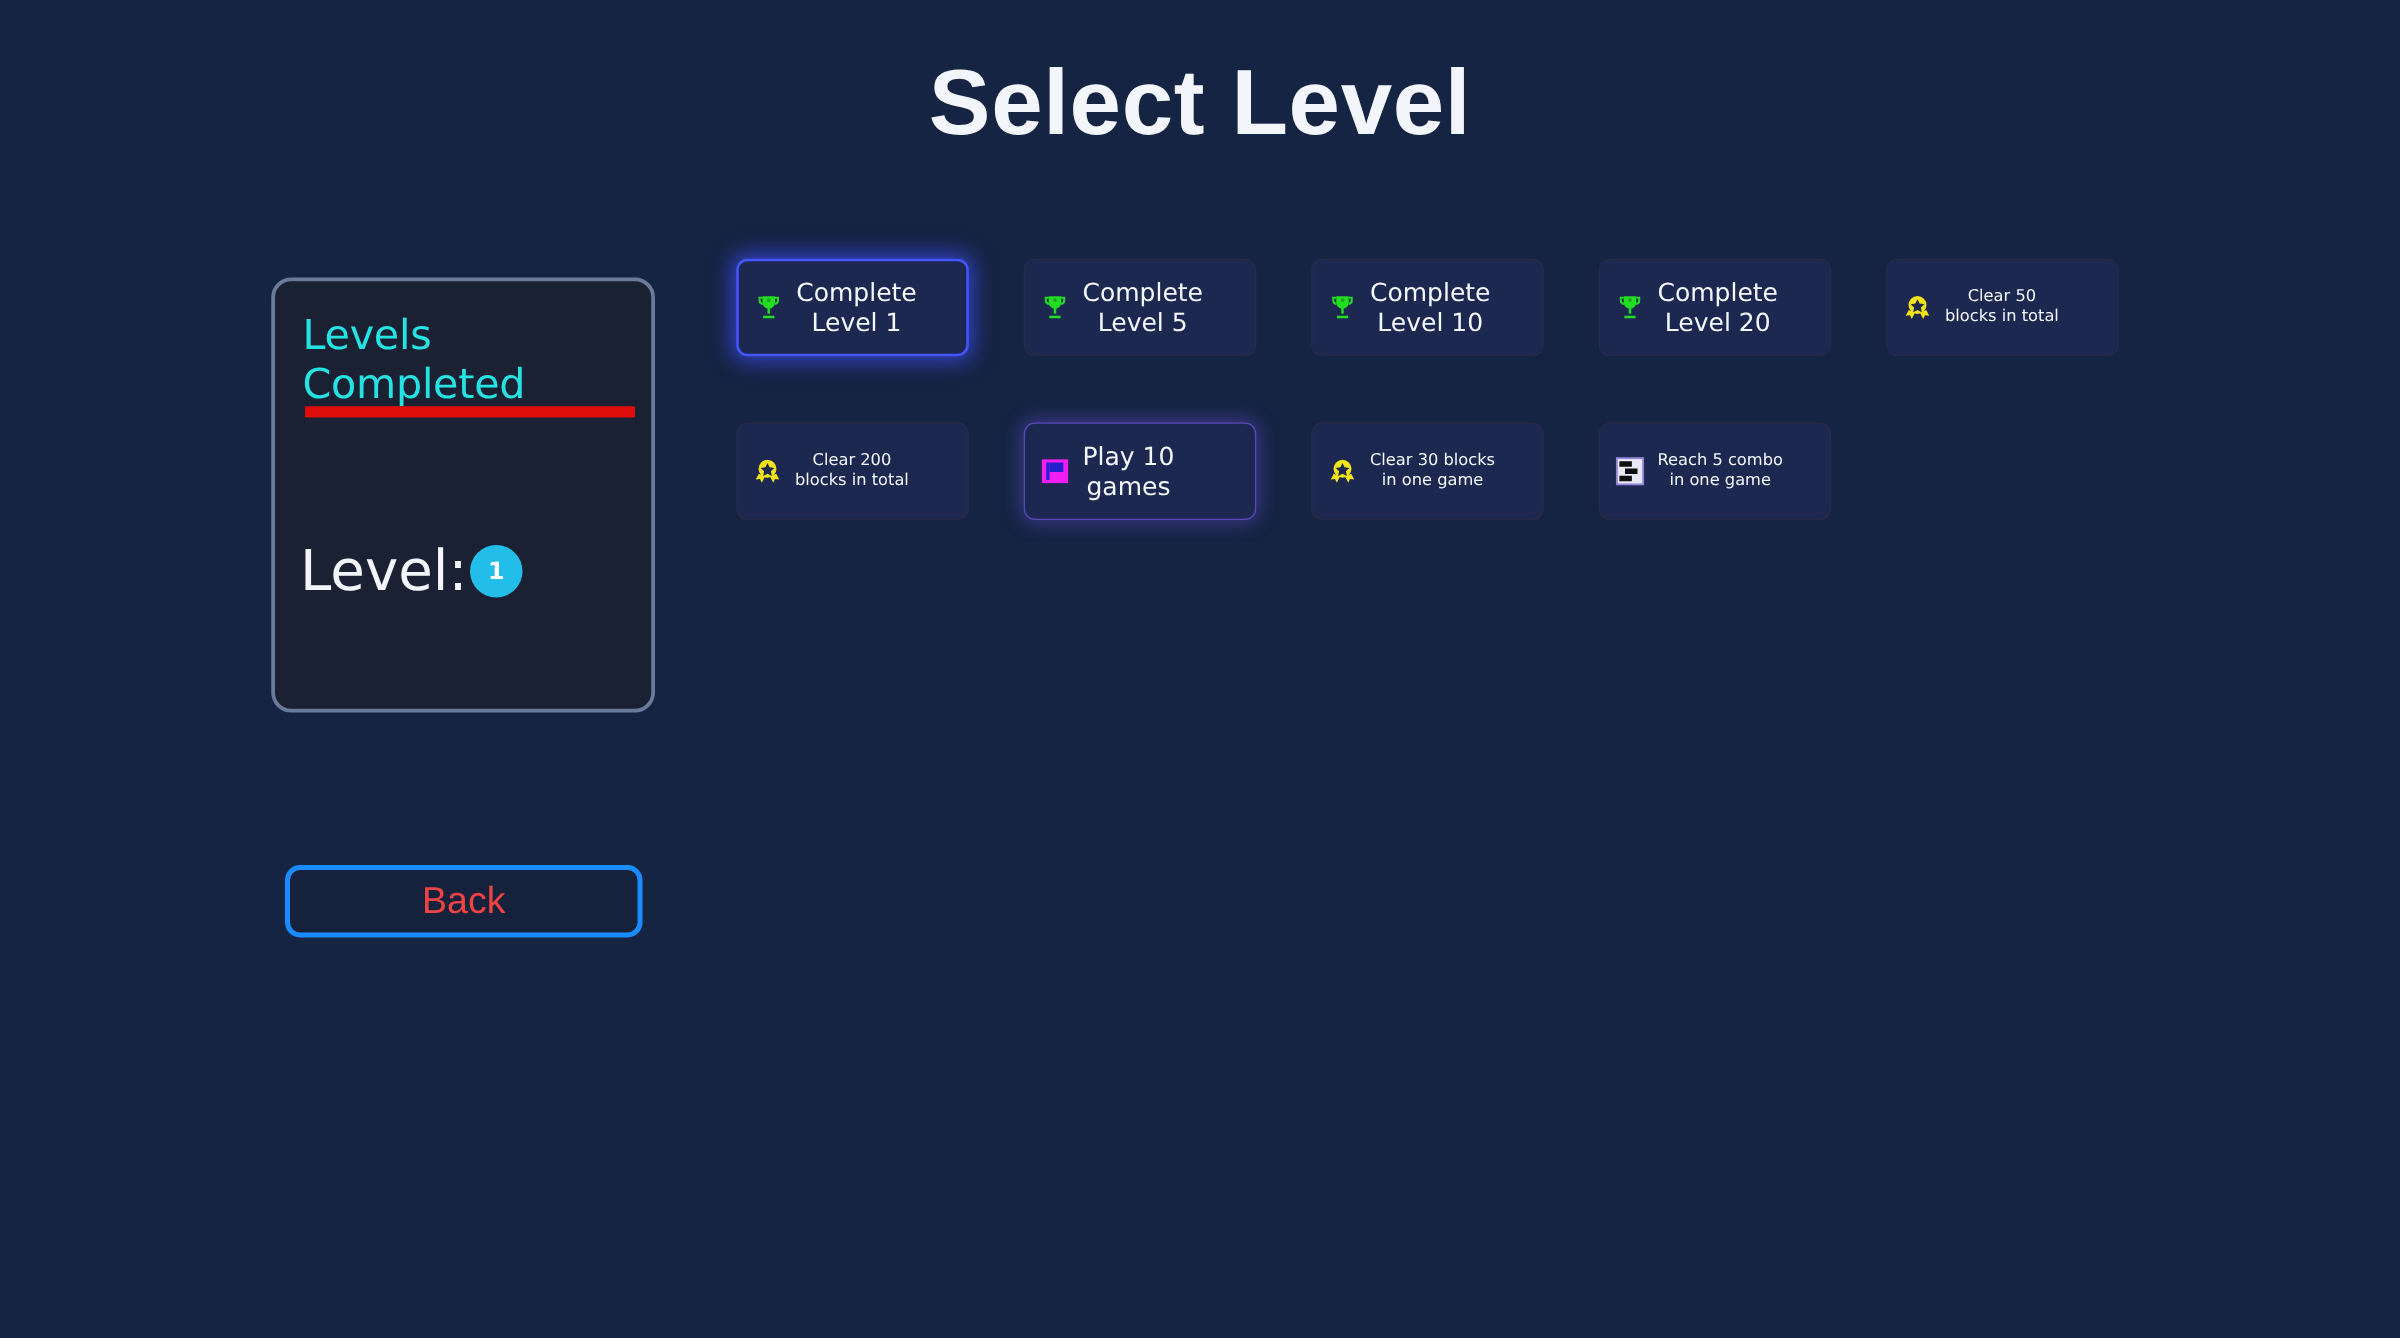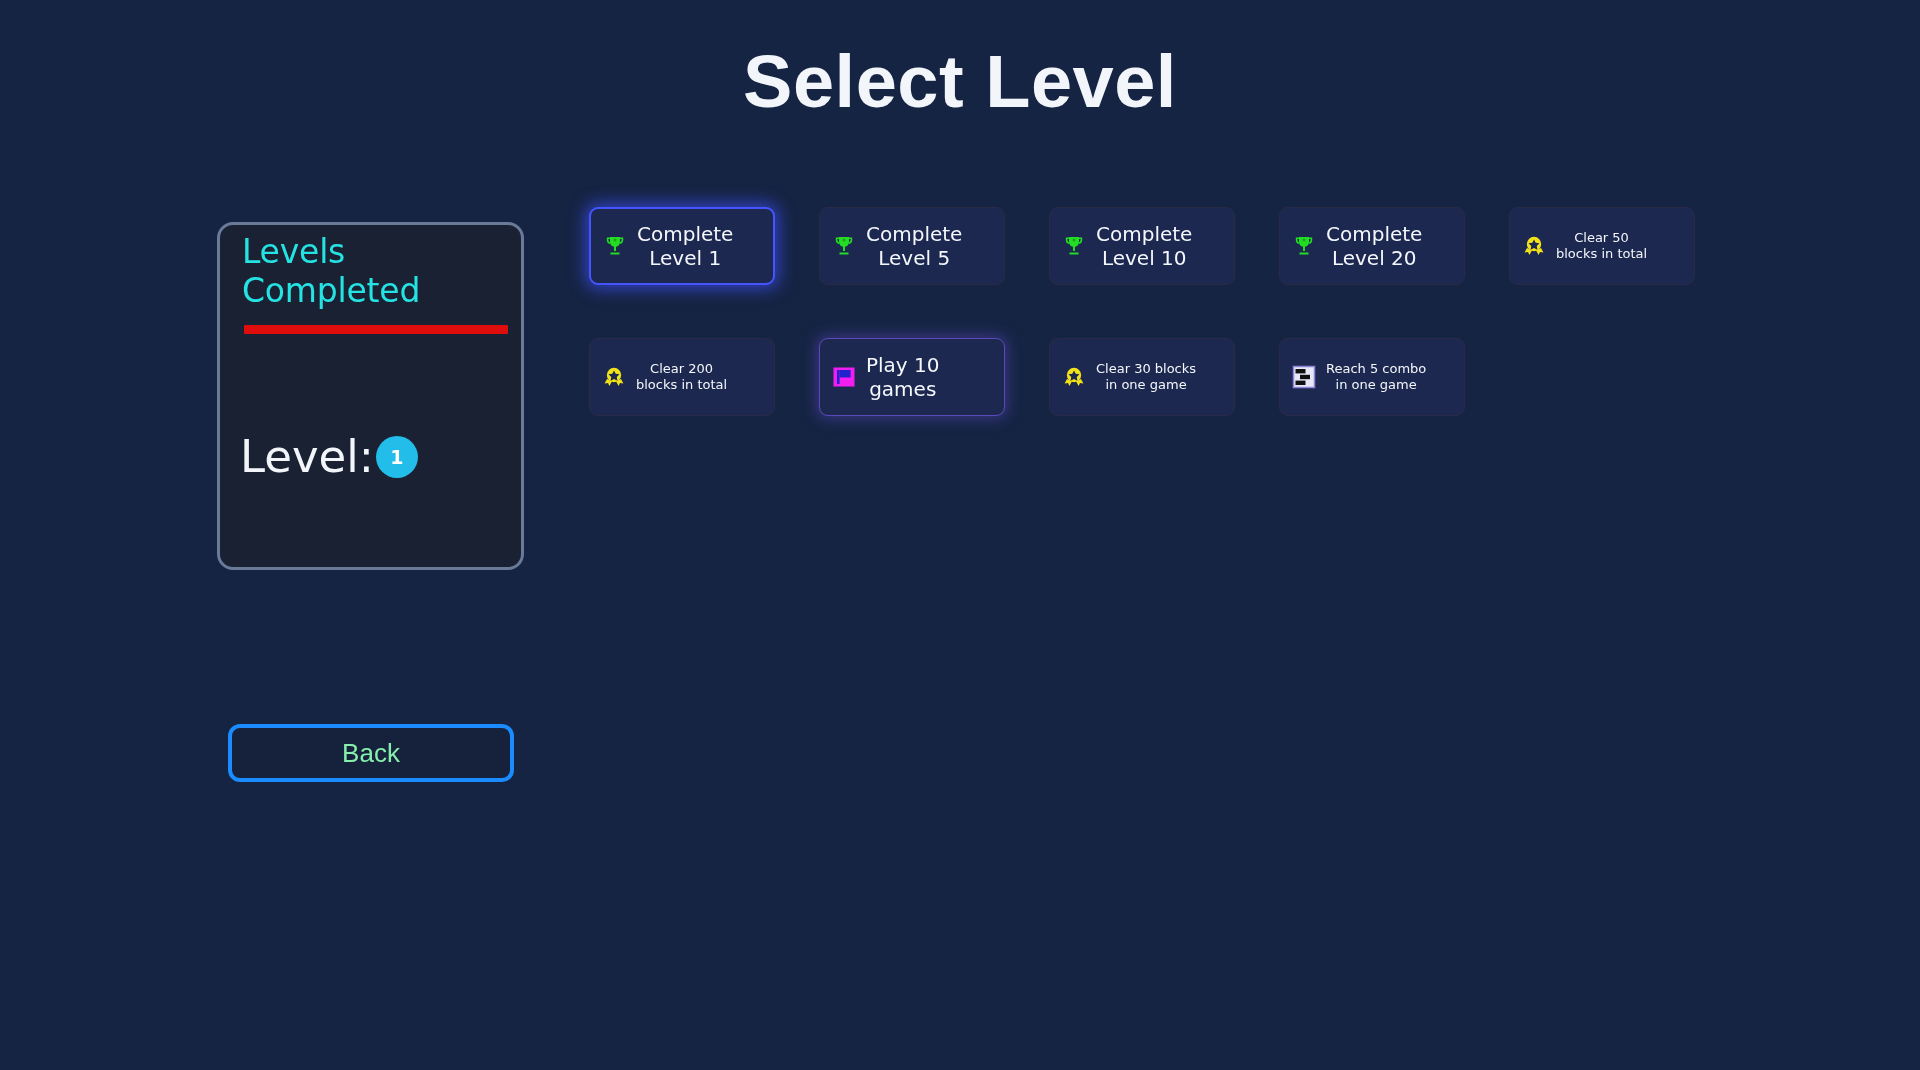--- a/index.html
+++ b/index.html
@@ -34,21 +34,21 @@
   
   .info-panel {
     position: absolute;
     left: 217px;
     top: 222px;
     width: 307px;
     height: 348px;
     background: #1a2133;
     border: 3px solid #6a7a99;
     border-radius: 16px;
-    padding: 8px 22px;
+    padding: 24px 22px;
   }
 
   .info-heading {
     font-family: "DejaVu Sans", sans-serif;
     font-size: 33px;
     font-weight: 400;
     color: #25e3e3;
     line-height: 1.18;
     letter-spacing: -0.2px;
     max-width: 215px;
@@ -119,28 +119,27 @@
   
   .back-button {
     position: absolute;
     left: 228px;
     top: 692px;
     width: 286px;
     height: 58px;
     background: #16213c;
     border: 4px solid #1a8cff;
     border-radius: 12px;
-    color: #86efac;
+    color: #ef4444;
     font-family: "Liberation Sans", sans-serif;
-    font-size: 26px;
+    font-size: 30px;
     display: flex;
     align-items: center;
     justify-content: center;
     cursor: pointer;
-    margin-top: 32px;
   }
 
   
   .ach-grid {
     position: absolute;
     left: 589px;
     top: 207px;
     width: 1110px;
   }
   .ach-row {

